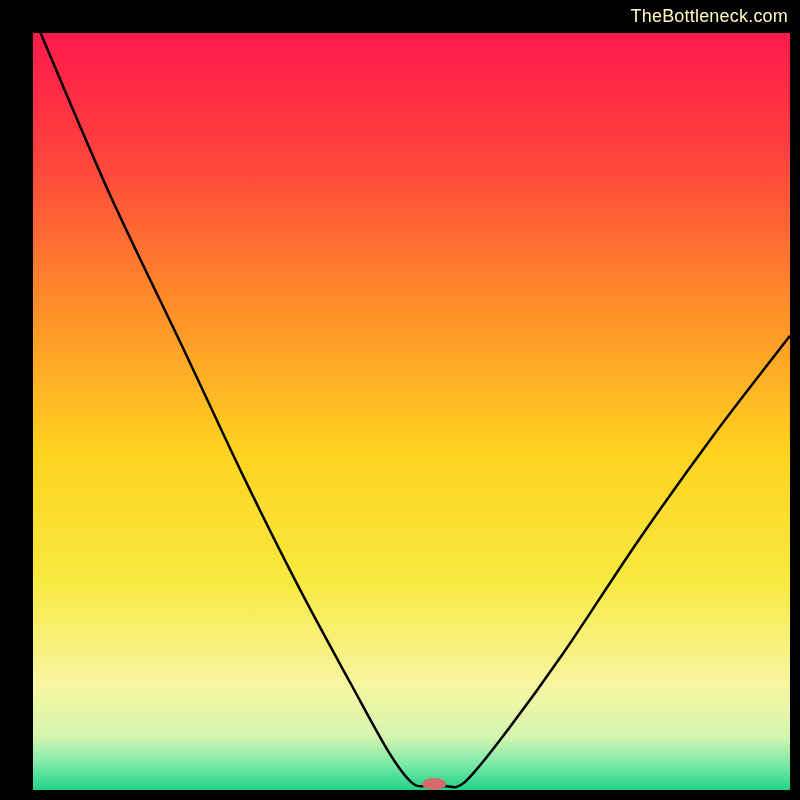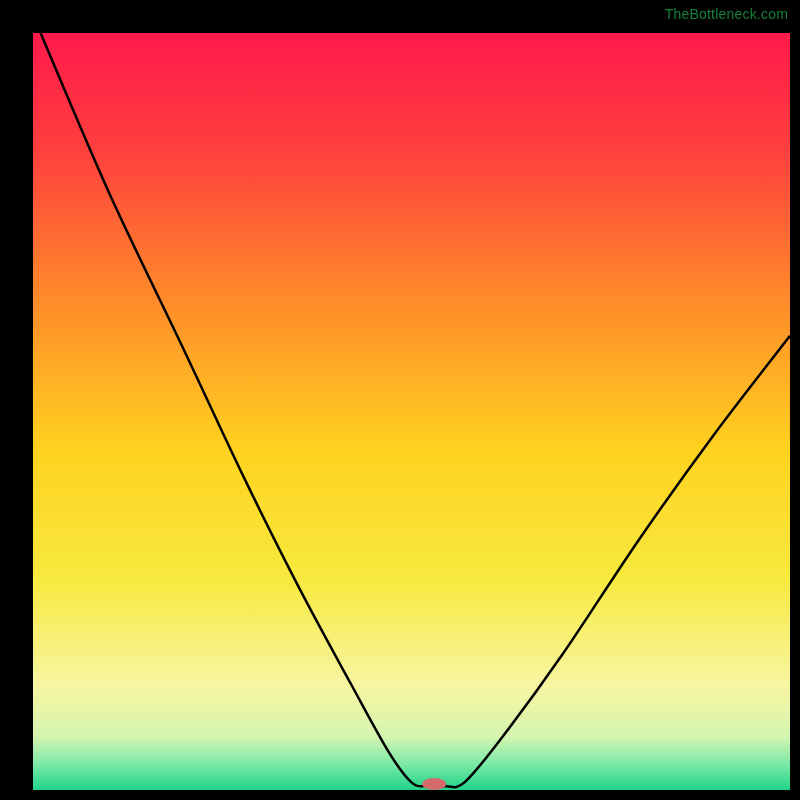--- a/index.html
+++ b/index.html
@@ -15,22 +15,22 @@
     position: absolute;
     top: 0;
     left: 0;
     width: 800px;
     height: 800px;
   }
   .watermark {
     position: absolute;
     top: 6px;
     right: 12px;
-    color: #15803d;
-    font-size: 14px;
+    color: #fef9c3;
+    font-size: 18px;
     font-weight: 500;
     letter-spacing: 0.2px;
     z-index: 10;
   }
 </style>
 </head>
 <body>
 
 <div class="chart-container">
   <svg id="chart-svg" width="800" height="800" viewBox="0 0 800 800">

